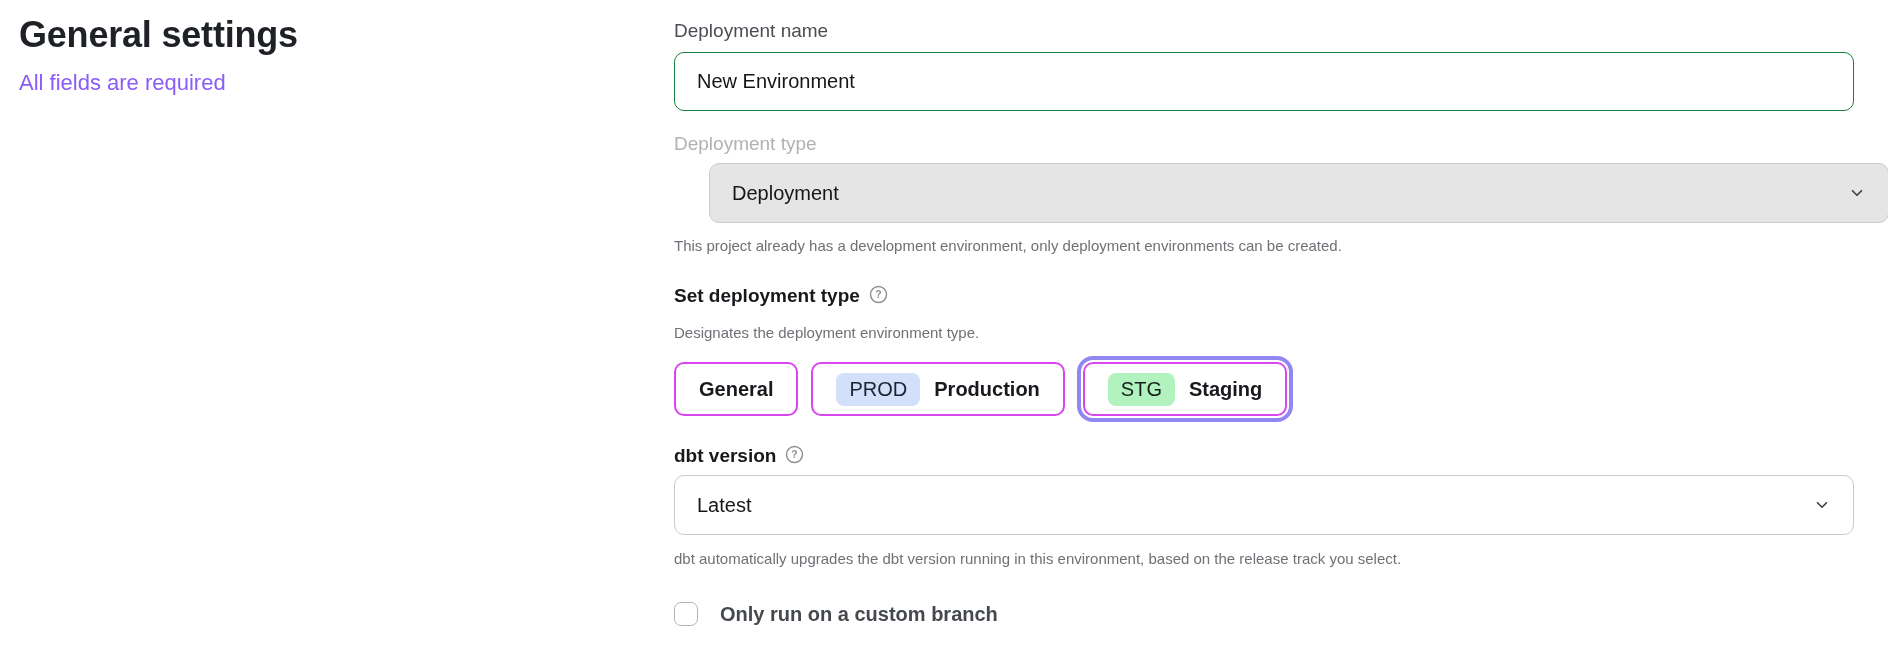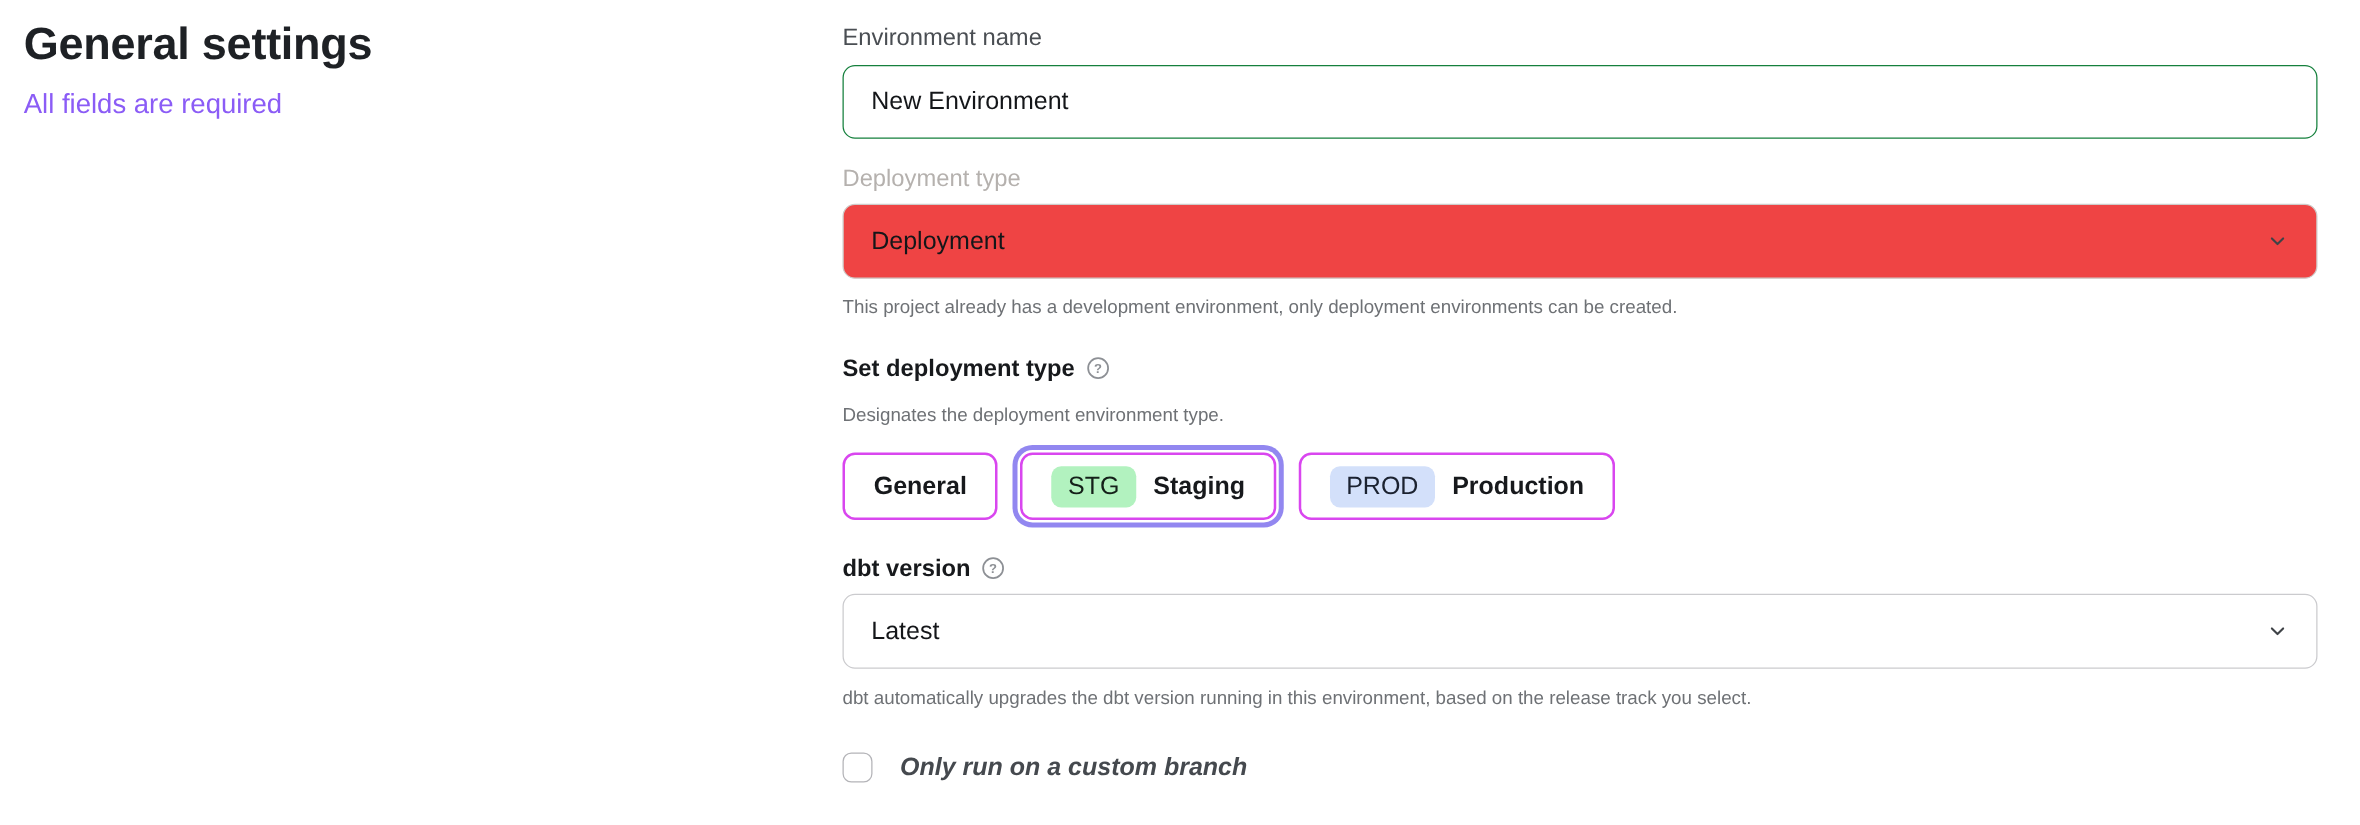--- a/index.html
+++ b/index.html
@@ -22,59 +22,59 @@
     display:block;box-sizing:border-box;width:100%;height:59px;margin-top:10px;
     border:1px solid #15803d;border-radius:10px;background:#fff;
     padding:0 22px;font-size:20px;color:#141619;font-family:inherit;outline:none;
   }
   .select{
     box-sizing:border-box;width:100%;height:60px;margin-top:8px;
     display:flex;align-items:center;justify-content:space-between;
     padding:0 22px;background:#fff;border:1px solid #cbcbce;border-radius:10px;
     font-size:20px;color:#141619;cursor:pointer;
   }
-  .select.disabled{background:#ef4444;border-color:#cecbc9;}
+  .select.disabled{background:#e5e5e5;border-color:#cecbc9;margin-left:35px;}
   .helper{margin:12px 0 0;font-size:15px;line-height:21px;color:#6e7175;}
   .section-row{margin-top:29px;display:flex;gap:9px;}
   .section-label{font-size:19px;font-weight:700;color:#17191c;}
   .helper.tight{margin-top:15px;}
 
   .btn-row{margin-top:19px;display:flex;align-items:center;gap:13px;}
   .type-btn{
     height:54px;padding:0 23px;background:#fff;border:2px solid #d946ef;border-radius:10px;
     font-family:inherit;font-size:20px;font-weight:600;color:#17191c;
     display:inline-flex;align-items:center;gap:14px;cursor:pointer;
   }
   .type-btn.selected{
     box-shadow:0 0 0 2px #ffffff, 0 0 0 6px #9287f0;
     margin:0 5px;
   }
   .badge{padding:5px 13px;border-radius:8px;font-size:20px;font-weight:500;line-height:23px;}
   .badge.stg{background:#b2f2bf;color:#142019;}
   .badge.prod{background:#d3e0fa;color:#1b2230;}
 
-  .checkbox-row{margin-top:33px;display:flex;align-items:center;gap:22px;font-style:italic;}
+  .checkbox-row{margin-top:33px;display:flex;align-items:center;gap:22px;}
   .checkbox{
     width:24px;height:24px;box-sizing:border-box;border:1.5px solid #b4b4b8;border-radius:7px;
     background:#fff;cursor:pointer;flex:0 0 auto;
   }
   .checkbox-label{font-size:20px;font-weight:600;color:#45494e;}
   .icon{display:inline-flex;flex:0 0 auto;}
 </style>
 </head>
 <body>
 
 <div class="left">
   <h1 class="page-title">General settings</h1>
   <p class="page-subtitle">All fields are required</p>
 </div>
 
 <div class="form">
 
-  <label class="field-label">Environment name</label>
+  <label class="field-label">Deployment name</label>
   <input class="text-input" type="text" value="New Environment" style="">
 
   <label class="field-label muted">Deployment type</label>
   <div class="select disabled" role="combobox" aria-disabled="true">
     <span>Deployment</span>
     <span class="icon">
       <svg width="18" height="18" viewBox="0 0 16 16">
           <path d="M4 6 L8 10 L12 6" fill="none" stroke="#3f4347" stroke-width="1.5" stroke-linecap="round" stroke-linejoin="round"></path>
         </svg>
     </span>
@@ -89,27 +89,27 @@
         <text x="10" y="14" text-anchor="middle" font-size="11" font-weight="600" fill="#8d9095">?</text>
       </svg>
     </span>
   </div>
   <p class="helper tight">Designates the deployment environment type.</p>
 
   <div class="btn-row">
     <button class="type-btn" aria-pressed="false">
       <span>General</span>
     </button>
+    <button class="type-btn" aria-pressed="false">
+      <span class="badge prod">PROD</span>
+      <span>Production</span>
+    </button>
     <button class="type-btn selected" aria-pressed="true">
       <span class="badge stg">STG</span>
       <span>Staging</span>
-    </button>
-    <button class="type-btn" aria-pressed="false">
-      <span class="badge prod">PROD</span>
-      <span>Production</span>
     </button>
   </div>
 
   <div class="section-row">
     <span class="section-label">dbt version</span>
     <span class="icon">
       <svg width="19" height="19" viewBox="0 0 20 20">
         <circle cx="10" cy="10" r="8.4" fill="none" stroke="#8d9095" stroke-width="1.5"></circle>
         <text x="10" y="14" text-anchor="middle" font-size="11" font-weight="600" fill="#8d9095">?</text>
       </svg>

